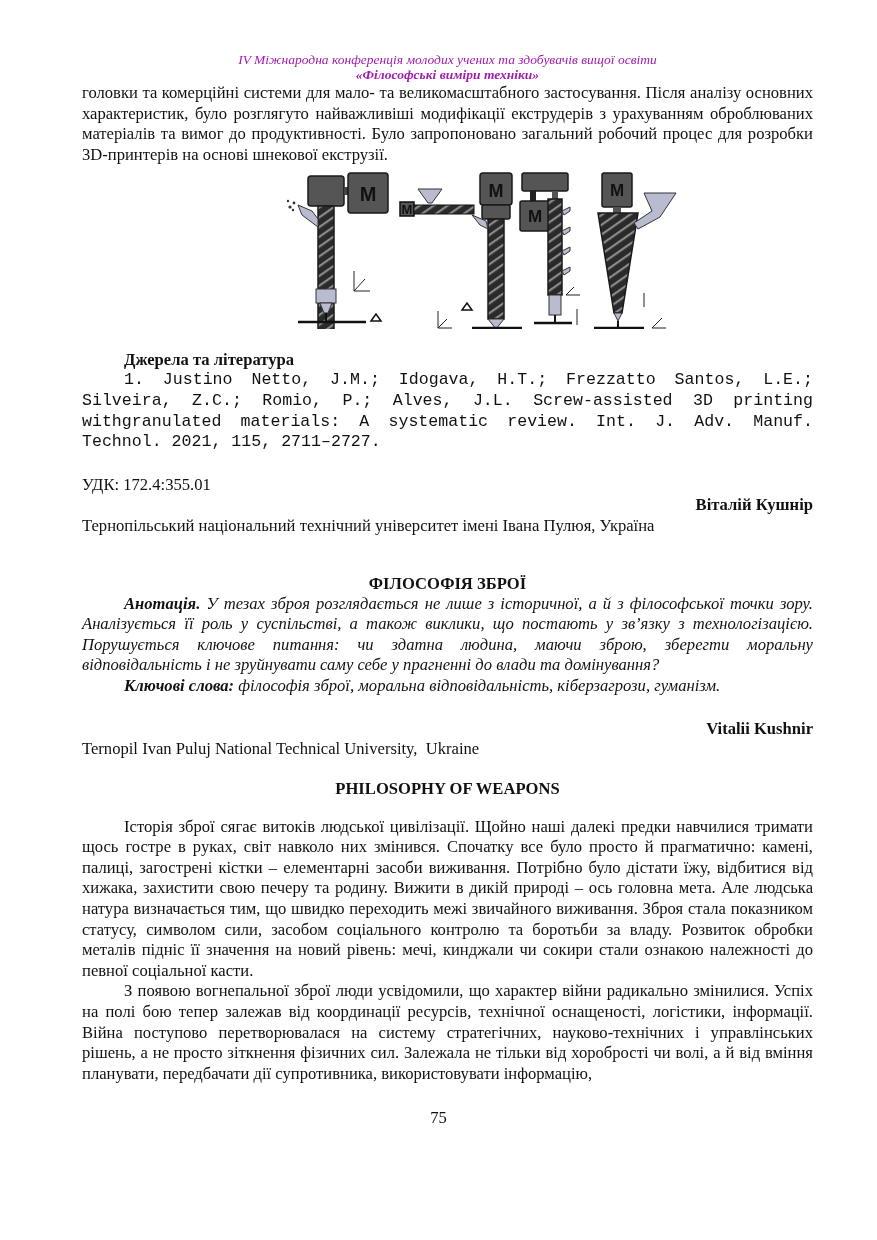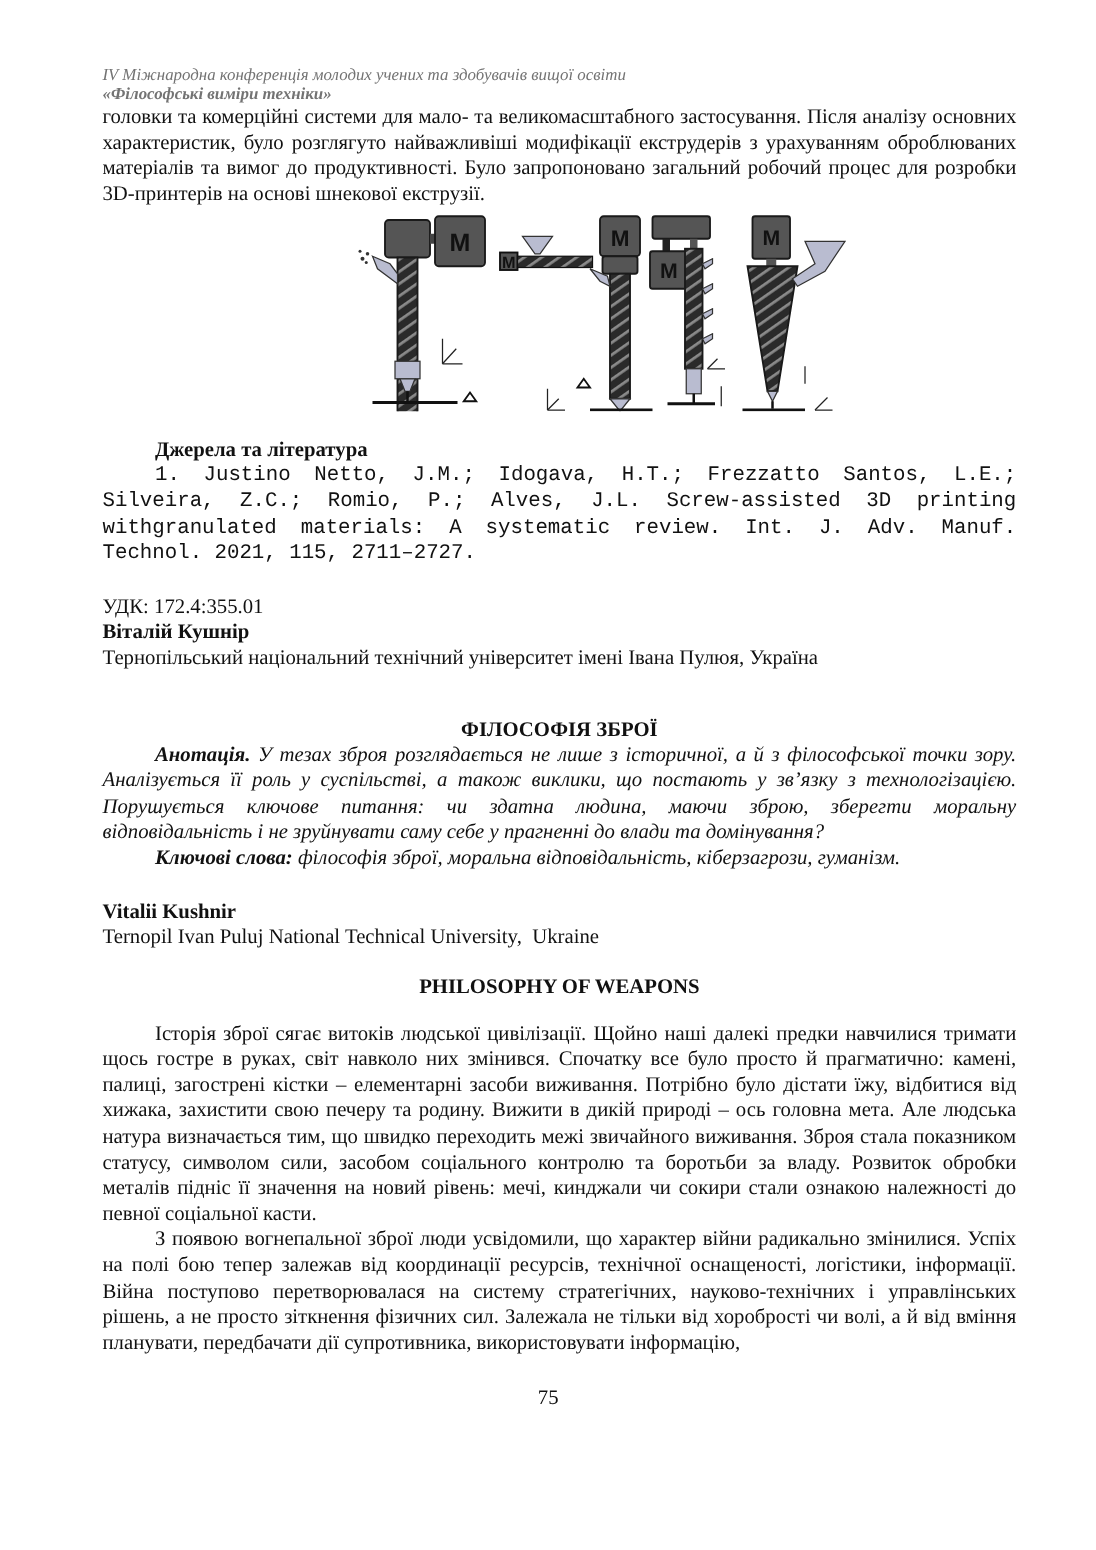--- a/index.html
+++ b/index.html
@@ -1,30 +1,30 @@
 <!DOCTYPE html>
 <html><head>
 <meta charset="utf-8">
 <style>
   html, body { margin: 0; padding: 0; background: #ffffff; }
   body { width: 877px; height: 1240px; position: relative; overflow: hidden;
          font-family: "Liberation Serif", "DejaVu Serif", serif; color: #111; }
   .page { position: absolute; left: 82px; top: 52px; width: 731px; }
-  .header { font-style: italic; font-size: 13.5px; line-height: 15px; color: #737373; }
+  .header { text-align: center; font-style: italic; font-size: 13.5px; line-height: 15px; color: #a21caf; }
   .header .h2 { font-weight: bold; }
   .body-text { font-size: 16.6px; line-height: 20.6px; text-align: justify; }
   .para { margin: 0; text-indent: 42px; text-align: justify; }
   .noind { text-indent: 0; }
   .figure { position: relative; height: 158px; margin-top: 6px; }
   .figure svg { position: absolute; left: 190px; top: 0; }
   .caption { text-align: center; font-style: italic; font-size: 16.6px; line-height: 20px; margin-top: 4px; }
   .sec-head { font-weight: bold; font-size: 16.6px; margin: 21px 0 0 42px; line-height: 20px; }
   .ref { margin: 0; text-indent: 42px; font-size: 16.6px; line-height: 20.6px; text-align: justify; font-family: Liberation Mono, monospace; }
   .udk { margin-top: 22px; font-size: 16.6px; line-height: 20.6px; }
-  .bold { font-weight: bold; }
+  .bold { font-weight: bold; text-align: right; }
   .title { text-align: center; font-weight: bold; font-size: 16.6px; margin-top: 37px; line-height: 20px; }
   .abstract { font-style: italic; font-size: 16.6px; line-height: 20.6px; text-align: justify; text-indent: 42px; margin: 0; }
   .abstract b { font-style: italic; }
   .en-author { margin-top: 22px; font-size: 16.6px; line-height: 20.6px; }
   .en-title { text-align: center; font-weight: bold; font-size: 16.6px; margin-top: 19px; line-height: 20px; }
   .main-text { margin-top: 18px; }
   .page-num { position: absolute; left: 0; right: 0; top: 1108px; text-align: center; font-size: 16.6px; }
 </style>
 </head>
 <body>

